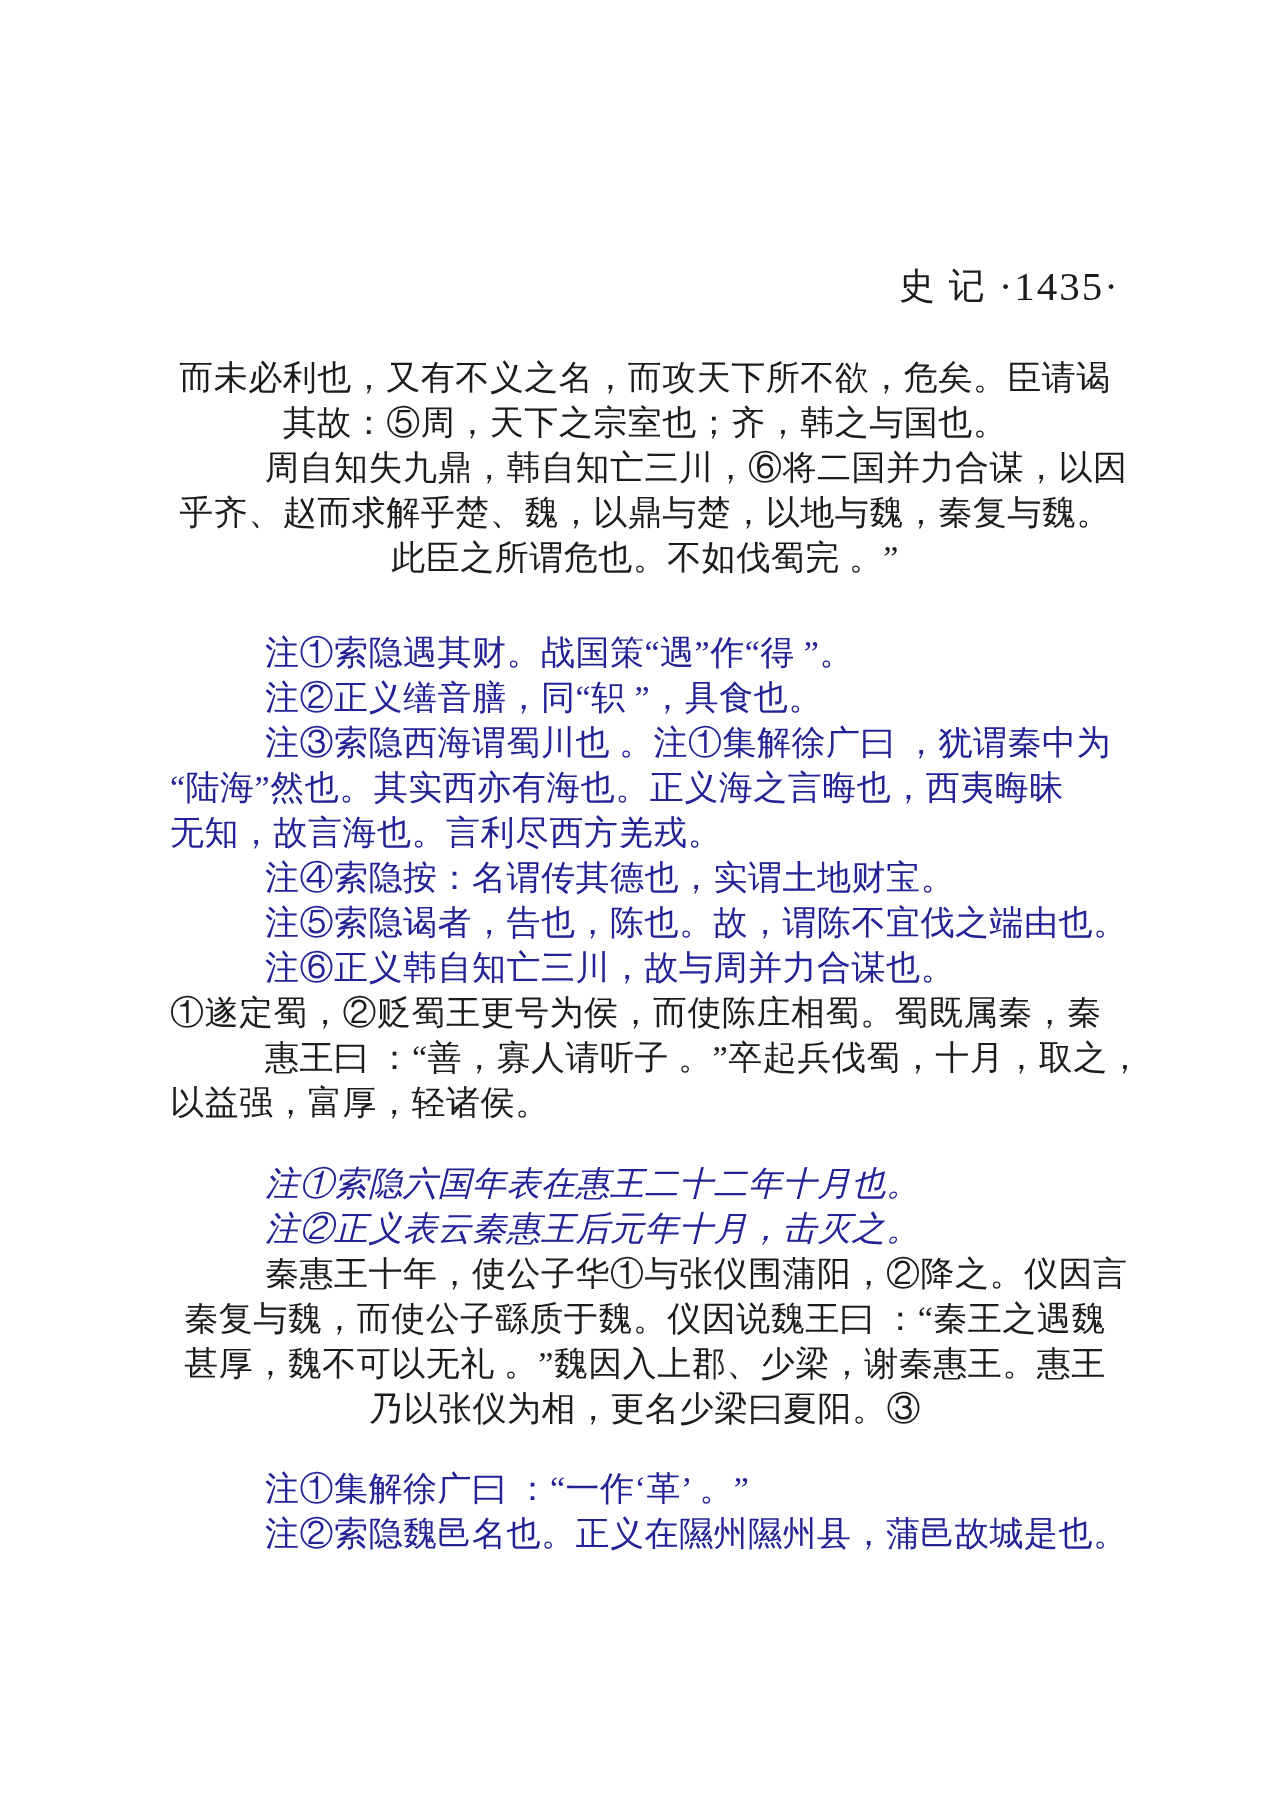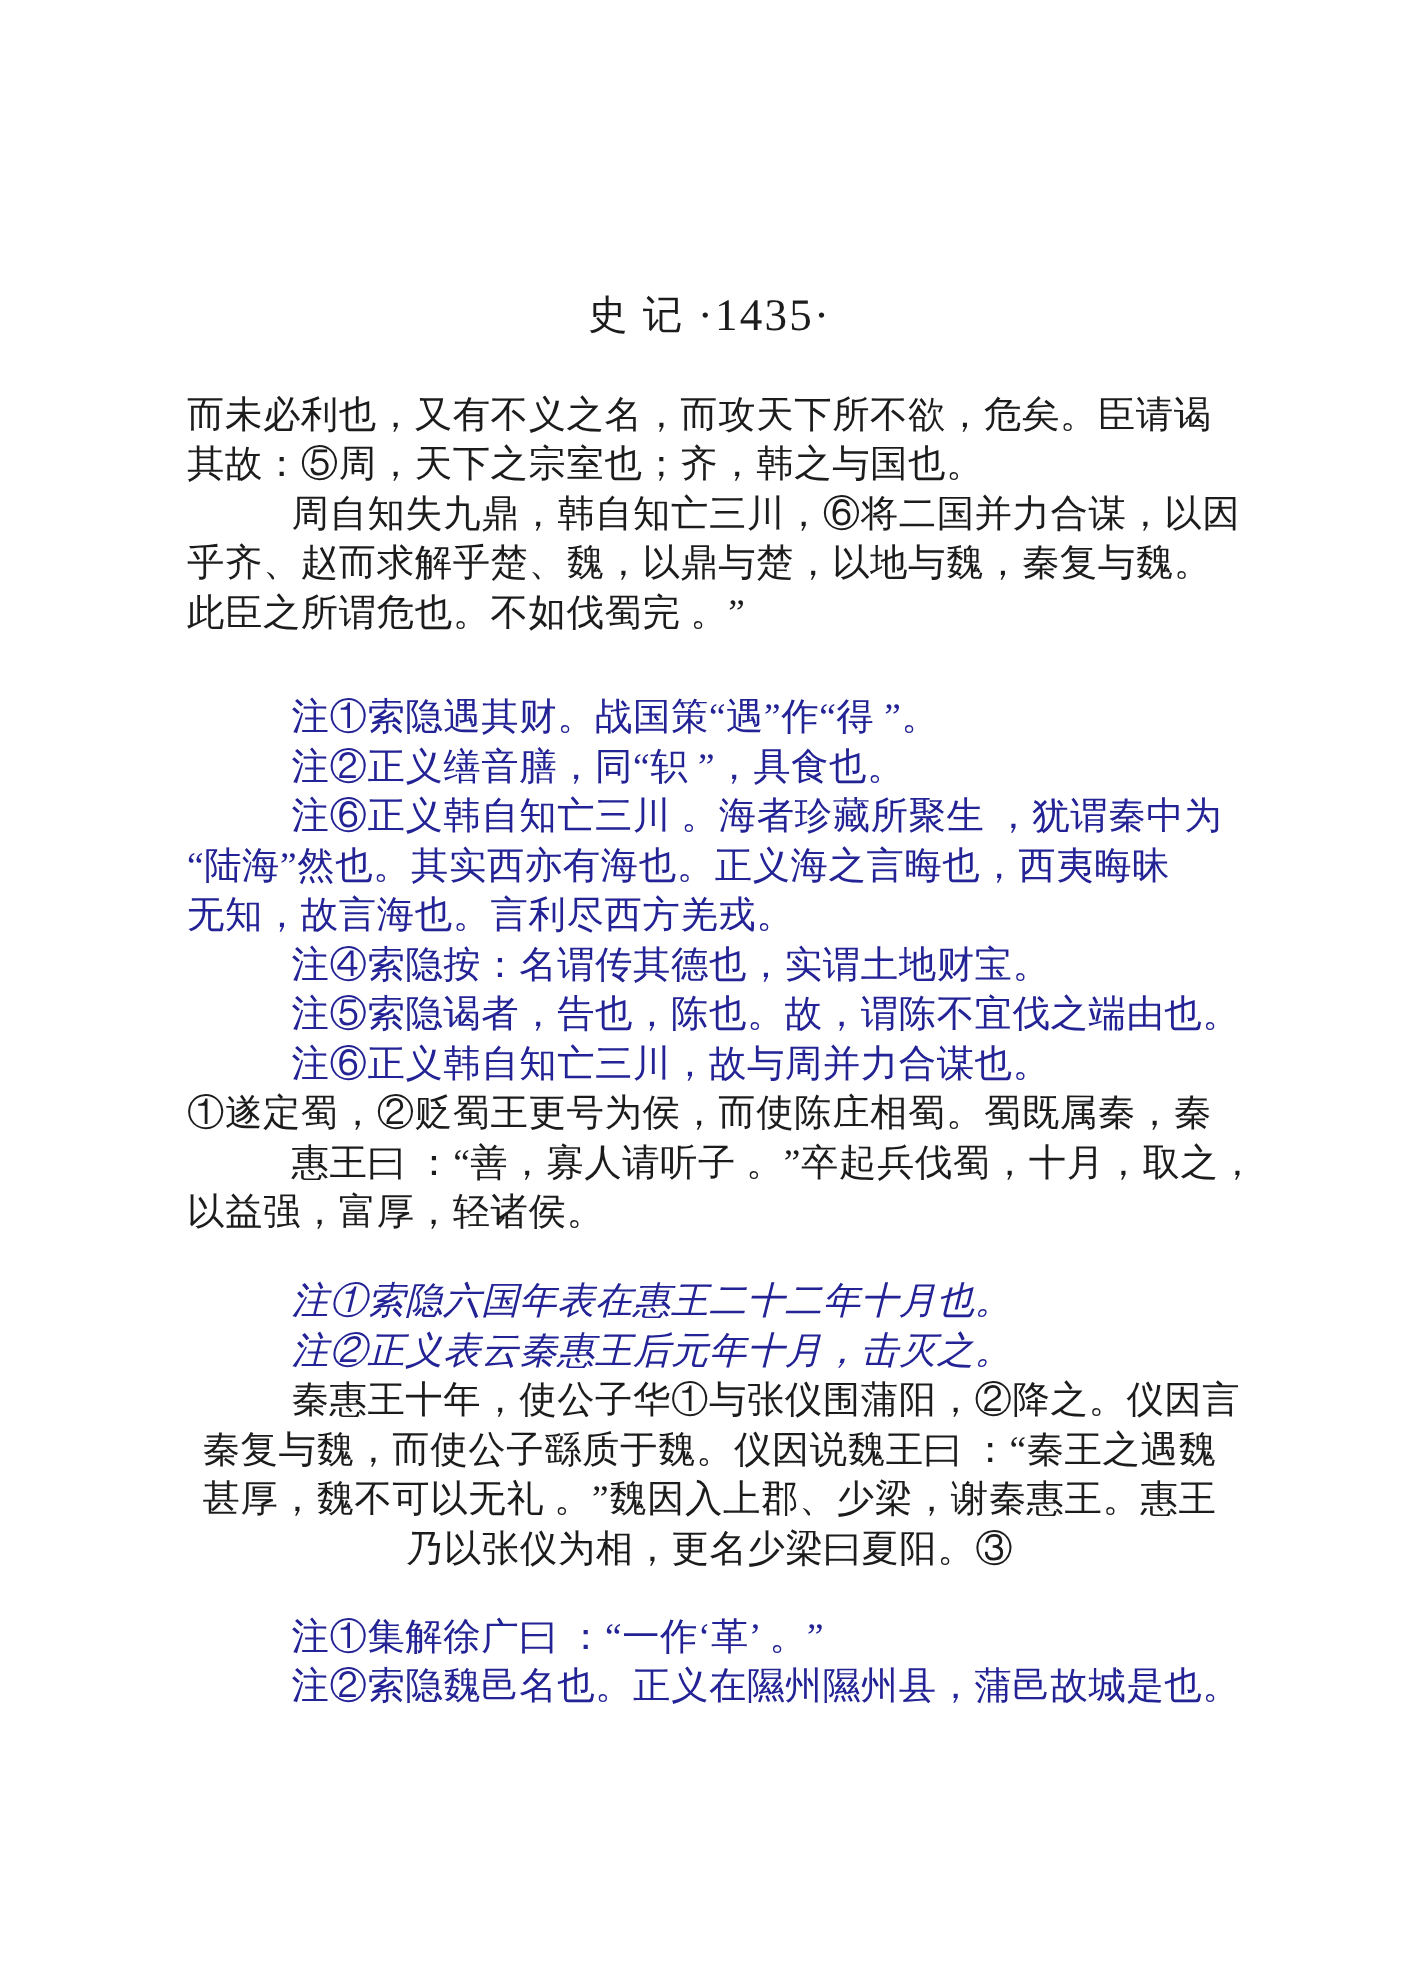--- a/index.html
+++ b/index.html
@@ -15,21 +15,21 @@
     overflow: hidden;
     font-family: "Liberation Serif", "DejaVu Serif", serif;
   }
   .header {
     position: absolute;
     top: 262px;
     left: 170px;
     width: 950px;
     height: 42px;
     display: flex;
-    justify-content: center;
+    justify-content: flex-end;
     align-items: flex-start;
     color: #1c1c1c;
   }
   .book-title {
     font-size: 36px;
     letter-spacing: 14px;
     font-weight: 500;
   }
   .page-number {
     font-size: 41px;
@@ -58,31 +58,31 @@
 </style>
 </head>
 <body>
 
 <div class="page">
   <div class="header">
     <span class="book-title">史记</span>
     <span class="page-number">·1435·</span>
   </div>
   <div class="body-text" id="body-text">
-      <div class="block black" style="margin-top: 0px;">
+      <div class="block black" style="margin-top: 0px; text-align: center;">
         <div class="line">而未必利也，又有不义之名，而攻天下所不欲，危矣。臣请谒</div>
         <div class="line">其故：⑤周，天下之宗室也；齐，韩之与国也。</div>
         <div class="line indent">周自知失九鼎，韩自知亡三川，⑥将二国并力合谋，以因</div>
         <div class="line">乎齐、赵而求解乎楚、魏，以鼎与楚，以地与魏，秦复与魏。</div>
         <div class="line">此臣之所谓危也。不如伐蜀完 。”</div>
       </div>
       <div class="block note" style="margin-top: 50px;">
         <div class="line indent">注①索隐遇其财。战国策“遇”作“得 ”。</div>
         <div class="line indent">注②正义缮音膳，同“轵 ”，具食也。</div>
-        <div class="line indent">注⑥正义韩自知亡三川 。海者珍藏所聚生 ，犹谓秦中为</div>
+        <div class="line indent">注③索隐西海谓蜀川也 。注①集解徐广曰 ，犹谓秦中为</div>
         <div class="line">“陆海”然也。其实西亦有海也。正义海之言晦也，西夷晦昧</div>
         <div class="line">无知，故言海也。言利尽西方羌戎。</div>
         <div class="line indent">注④索隐按：名谓传其德也，实谓土地财宝。</div>
         <div class="line indent">注⑤索隐谒者，告也，陈也。故，谓陈不宜伐之端由也。</div>
         <div class="line indent">注⑥正义韩自知亡三川，故与周并力合谋也。</div>
       </div>
       <div class="block black" style="margin-top: 0px;">
         <div class="line">①遂定蜀，②贬蜀王更号为侯，而使陈庄相蜀。蜀既属秦，秦</div>
         <div class="line indent">惠王曰 ：“善，寡人请听子 。”卒起兵伐蜀，十月，取之，</div>
         <div class="line">以益强，富厚，轻诸侯。</div>

